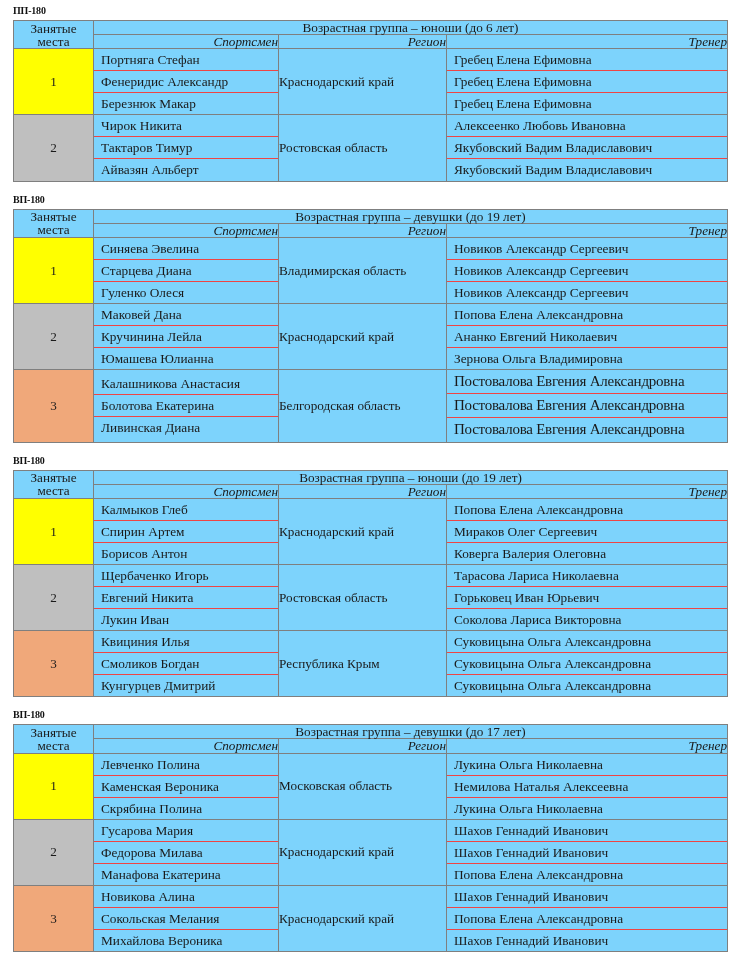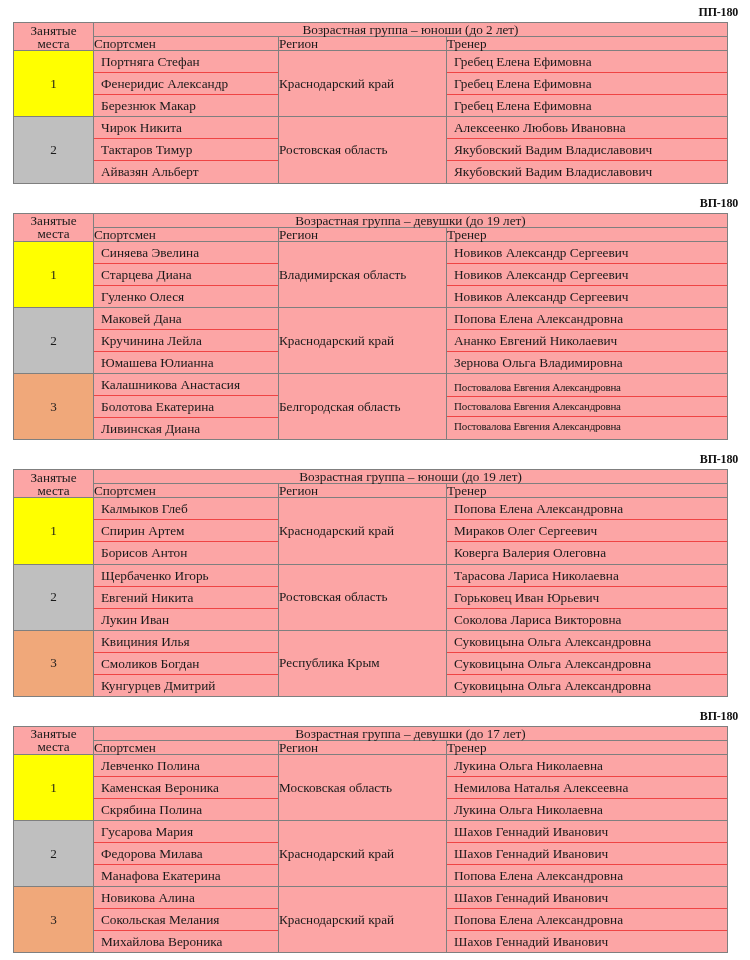--- a/index.html
+++ b/index.html
@@ -22,33 +22,32 @@
     box-sizing: border-box;
   }
   .section {
     margin: 0 0 0 0;
     padding: 0 12px 0 13px;
     box-sizing: border-box;
   }
   .section-title {
     font-family: "Liberation Serif", "DejaVu Serif", serif;
     font-weight: bold;
-    font-size: 12px;
+    font-size: 10px;
     line-height: 1;
     letter-spacing: -0.2px;
     padding: 6px 0 4px 0;
     margin: 0;
     color: #111111;
-    text-align: right;
   }
   table.results {
     border-collapse: collapse;
     width: 714px;
     table-layout: fixed;
-    background: #fca5a5;
+    background: #7dd3fc;
   }
   table.results td,
   table.results th {
     border: 1px solid #7f7f7f;
     padding: 0;
     vertical-align: middle;
     font-weight: normal;
     font-size: 13.2px;
     line-height: 1.0;
     color: #1a1a1a;
@@ -64,23 +63,24 @@
     font-size: 12.6px;
     line-height: 1.38;
     padding: 2px 2px 3px 2px;
   }
   .hdr-group {
     text-align: center;
     padding: 3px 4px 4px 4px;
     font-size: 13.4px;
   }
   .hdr-col {
-    text-align: left;
+    text-align: right;
     padding: 3px 4px 4px 4px;
     font-size: 13.4px;
+    font-style: italic;
   }
   .cell-place {
     text-align: center;
     font-size: 13.2px;
   }
   .cell-region {
     padding: 2px 5px;
     font-size: 13.3px;
   }
   .stack {
@@ -94,21 +94,21 @@
     font-size: 13.3px;
     line-height: 1.28;
     white-space: nowrap;
     overflow: hidden;
   }
   .stack .line + .line {
     border-top: 1px solid #ef4444;
   }
   td.sub-lines { padding: 0; margin-top: 36px; }
   td.sub-lines.narrowtext .line {
-    font-size: 11px;
+    font-size: 15px;
     letter-spacing: -0.25px;
   }
   .spacer { height: 7px; }
 </style>
 </head>
 <body>
 
 <div class="page">
   <div id="sections-host">
       <div class="section">
@@ -116,21 +116,21 @@
         <table class="results">
           <colgroup>
             <col class="c-place">
             <col class="c-ath">
             <col class="c-reg">
             <col class="c-coach">
           </colgroup>
           <tbody>
             <tr>
               <td class="hdr-place" rowspan="2"><span>Занятые</span><br><span>места</span></td>
-              <td class="hdr-group" colspan="3">Возрастная группа – юноши (до 2 лет)</td>
+              <td class="hdr-group" colspan="3">Возрастная группа – юноши (до 6 лет)</td>
             </tr>
             <tr>
               <td class="hdr-col">Спортсмен</td>
               <td class="hdr-col">Регион</td>
               <td class="hdr-col">Тренер</td>
             </tr>
             <tr>
               <td class="cell-place" style="background:#ffff00">1</td>
               <td class="sub-lines">
                 <span class="stack">

